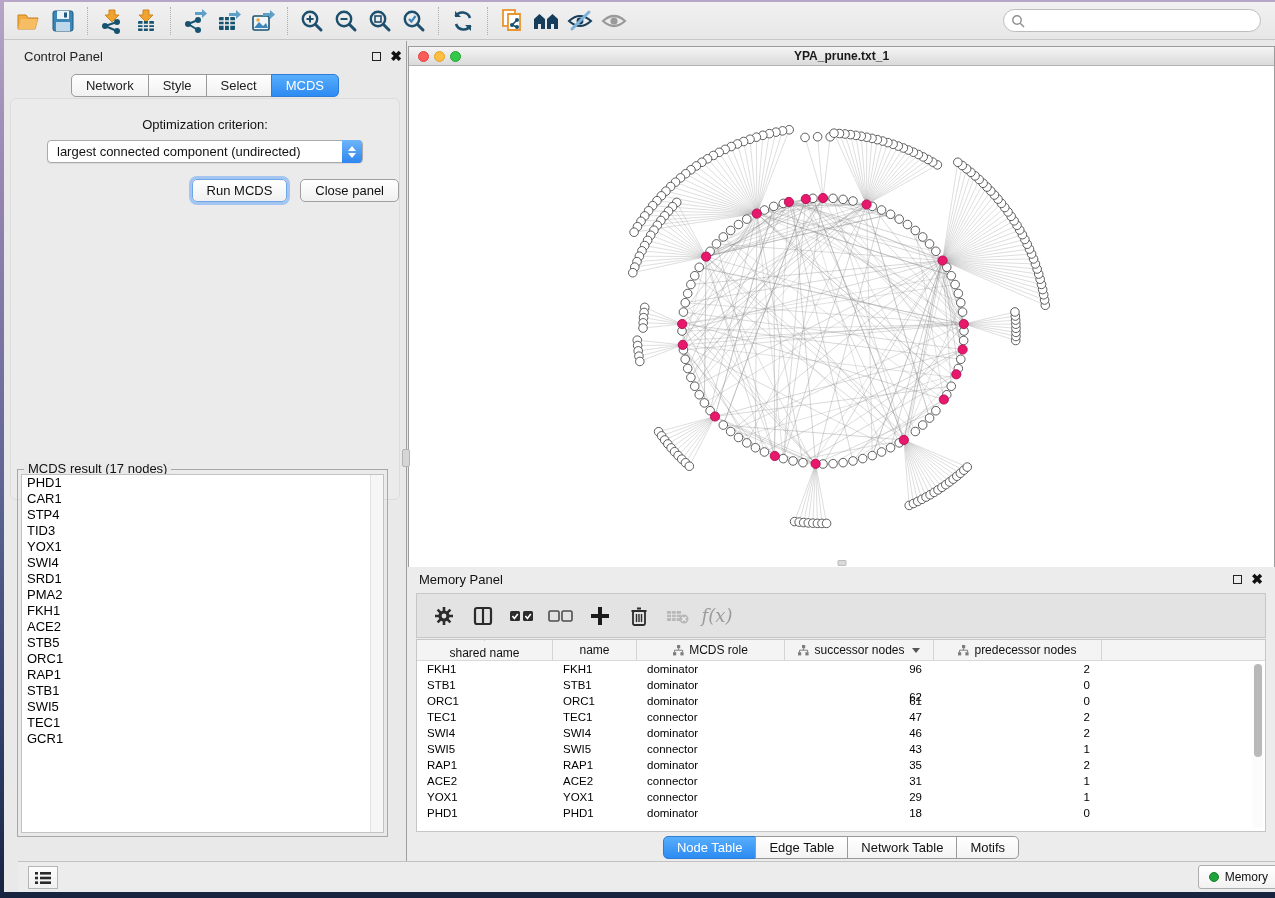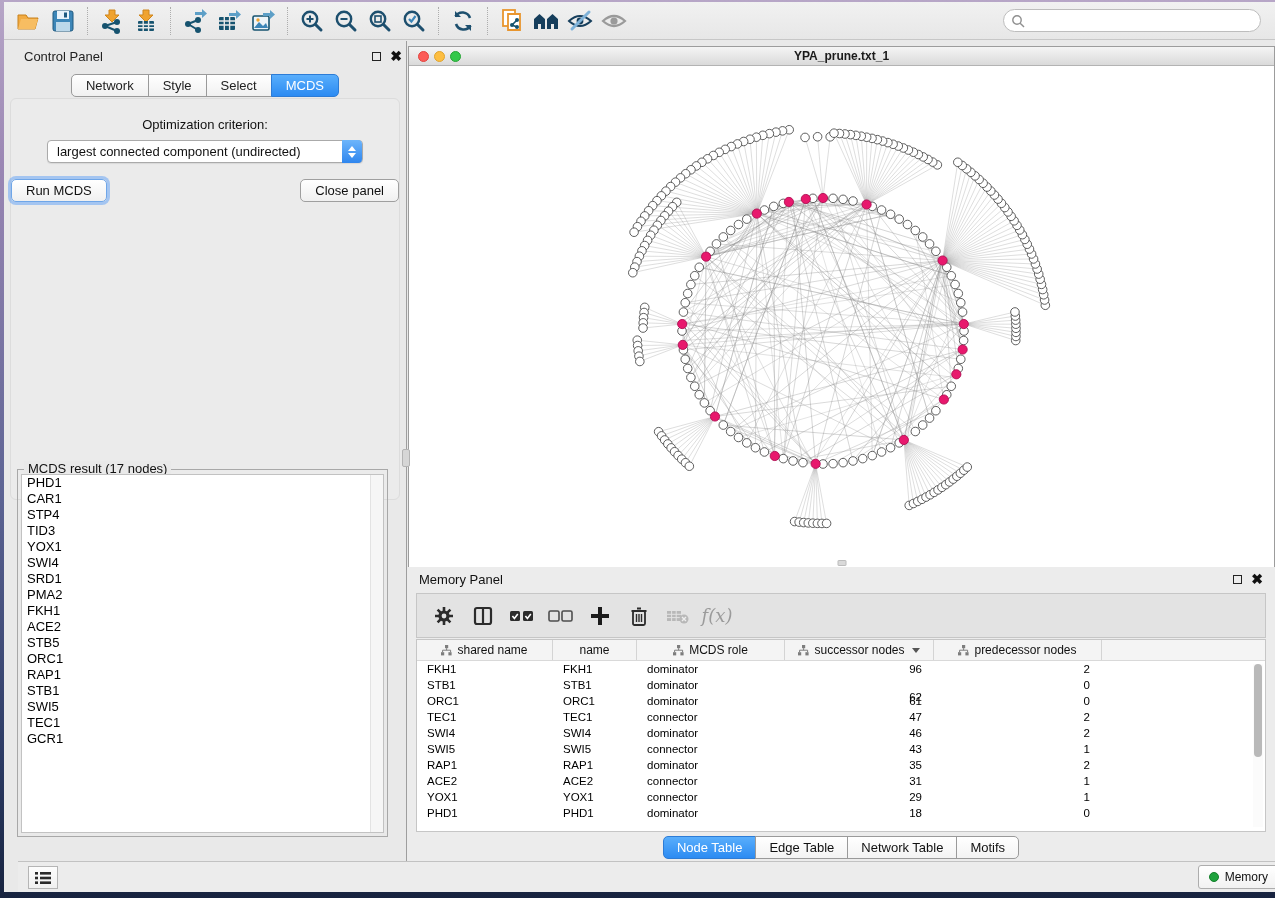--- a/index.html
+++ b/index.html
@@ -40,21 +40,21 @@
   .cp-body { position:absolute; left:6px; right:6px; top:57px; height:402px;
     background:#ebebeb; border:1px solid #dcdcdc; border-radius:6px; }
   .opt-label { text-align:center; margin-top:18px; font-size:13px; color:#111; }
   .dropdown { position:relative; margin:8px auto 16px; width:316px; height:23px; background:#fff;
     border:1px solid #aaa; border-radius:4px; display:flex; align-items:center; padding-left:9px;
     font-size:13px; box-shadow:0 1px 1px rgba(0,0,0,.08); }
   .dd-step { position:absolute; right:0; top:-1px; width:20px; height:23px; border-radius:0 4px 4px 0;
     background:linear-gradient(#6db5fb,#2f86ee); display:flex; flex-direction:column; align-items:center; justify-content:center; gap:2px; }
   .dd-up { width:0; height:0; border-left:4px solid transparent; border-right:4px solid transparent; border-bottom:5px solid #fff; }
   .dd-dn { width:0; height:0; border-left:4px solid transparent; border-right:4px solid transparent; border-top:5px solid #fff; }
-  .btn-row { display:flex; justify-content:space-between; gap:13px; margin-top:11px; }
+  .btn-row { display:flex; justify-content:flex-end; gap:13px; margin-top:11px; }
   .mac-btn { background:linear-gradient(#ffffff,#f0f0f0); border:1px solid #9f9f9f; border-radius:5px;
     padding:3px 14px; font-size:13px; color:#111; }
   .mac-btn.focused { border-color:#6fa6e8; box-shadow:0 0 0 3px rgba(106,166,245,.55); }
 
   .mcds-box { position:absolute; left:13px; right:18px; top:428px; bottom:24px;
     border:1px solid #a8a8a8; background:transparent; }
   .mcds-legend { position:absolute; top:-9px; left:6px; background:#e9e9e9; padding:0 4px; font-size:13px; color:#111; }
   .mcds-list { position:absolute; inset:4px 3px 3px 3px; background:#fff; border:1px solid #c2c2c2; overflow:hidden; }
   .mcds-list .item { font-size:13px; line-height:16px; padding-left:5px; color:#000; }
   .mcds-scroll { position:absolute; right:0; top:0; bottom:0; width:13px; background:#f6f6f6; border-left:1px solid #e3e3e3; }
@@ -995,21 +995,21 @@
           <circle cx="19" cy="14" r="4.5" fill="#b8b8b8"></circle>
             <path d="M17 12 l4 4 M21 12 l-4 4" stroke="#eee" stroke-width="1.4"></path>
         </svg>
       </span>
       <span class="ttb">
         <span class="fx">f(x)</span>
       </span>
     </div>
     <div class="tp-table">
       <div class="thead" id="thead">
-          <div class="th" style="width: 136px;">
+          <div class="th" style="width: 136px; flex-direction: column;">
             <svg width="11" height="11" viewBox="0 0 11 11">
               <g fill="#7d7d7d">
                 <rect x="4" y="0" width="3.2" height="3.2"></rect>
                 <rect x="0" y="7.2" width="3.2" height="3.2"></rect>
                 <rect x="7.4" y="7.2" width="3.2" height="3.2"></rect>
               </g>
               <path d="M5.6 3.2 v2 M1.6 7.2 v-2 h8 v2" stroke="#7d7d7d" fill="none"></path>
             </svg>
             <span>shared name</span>
           </div>

